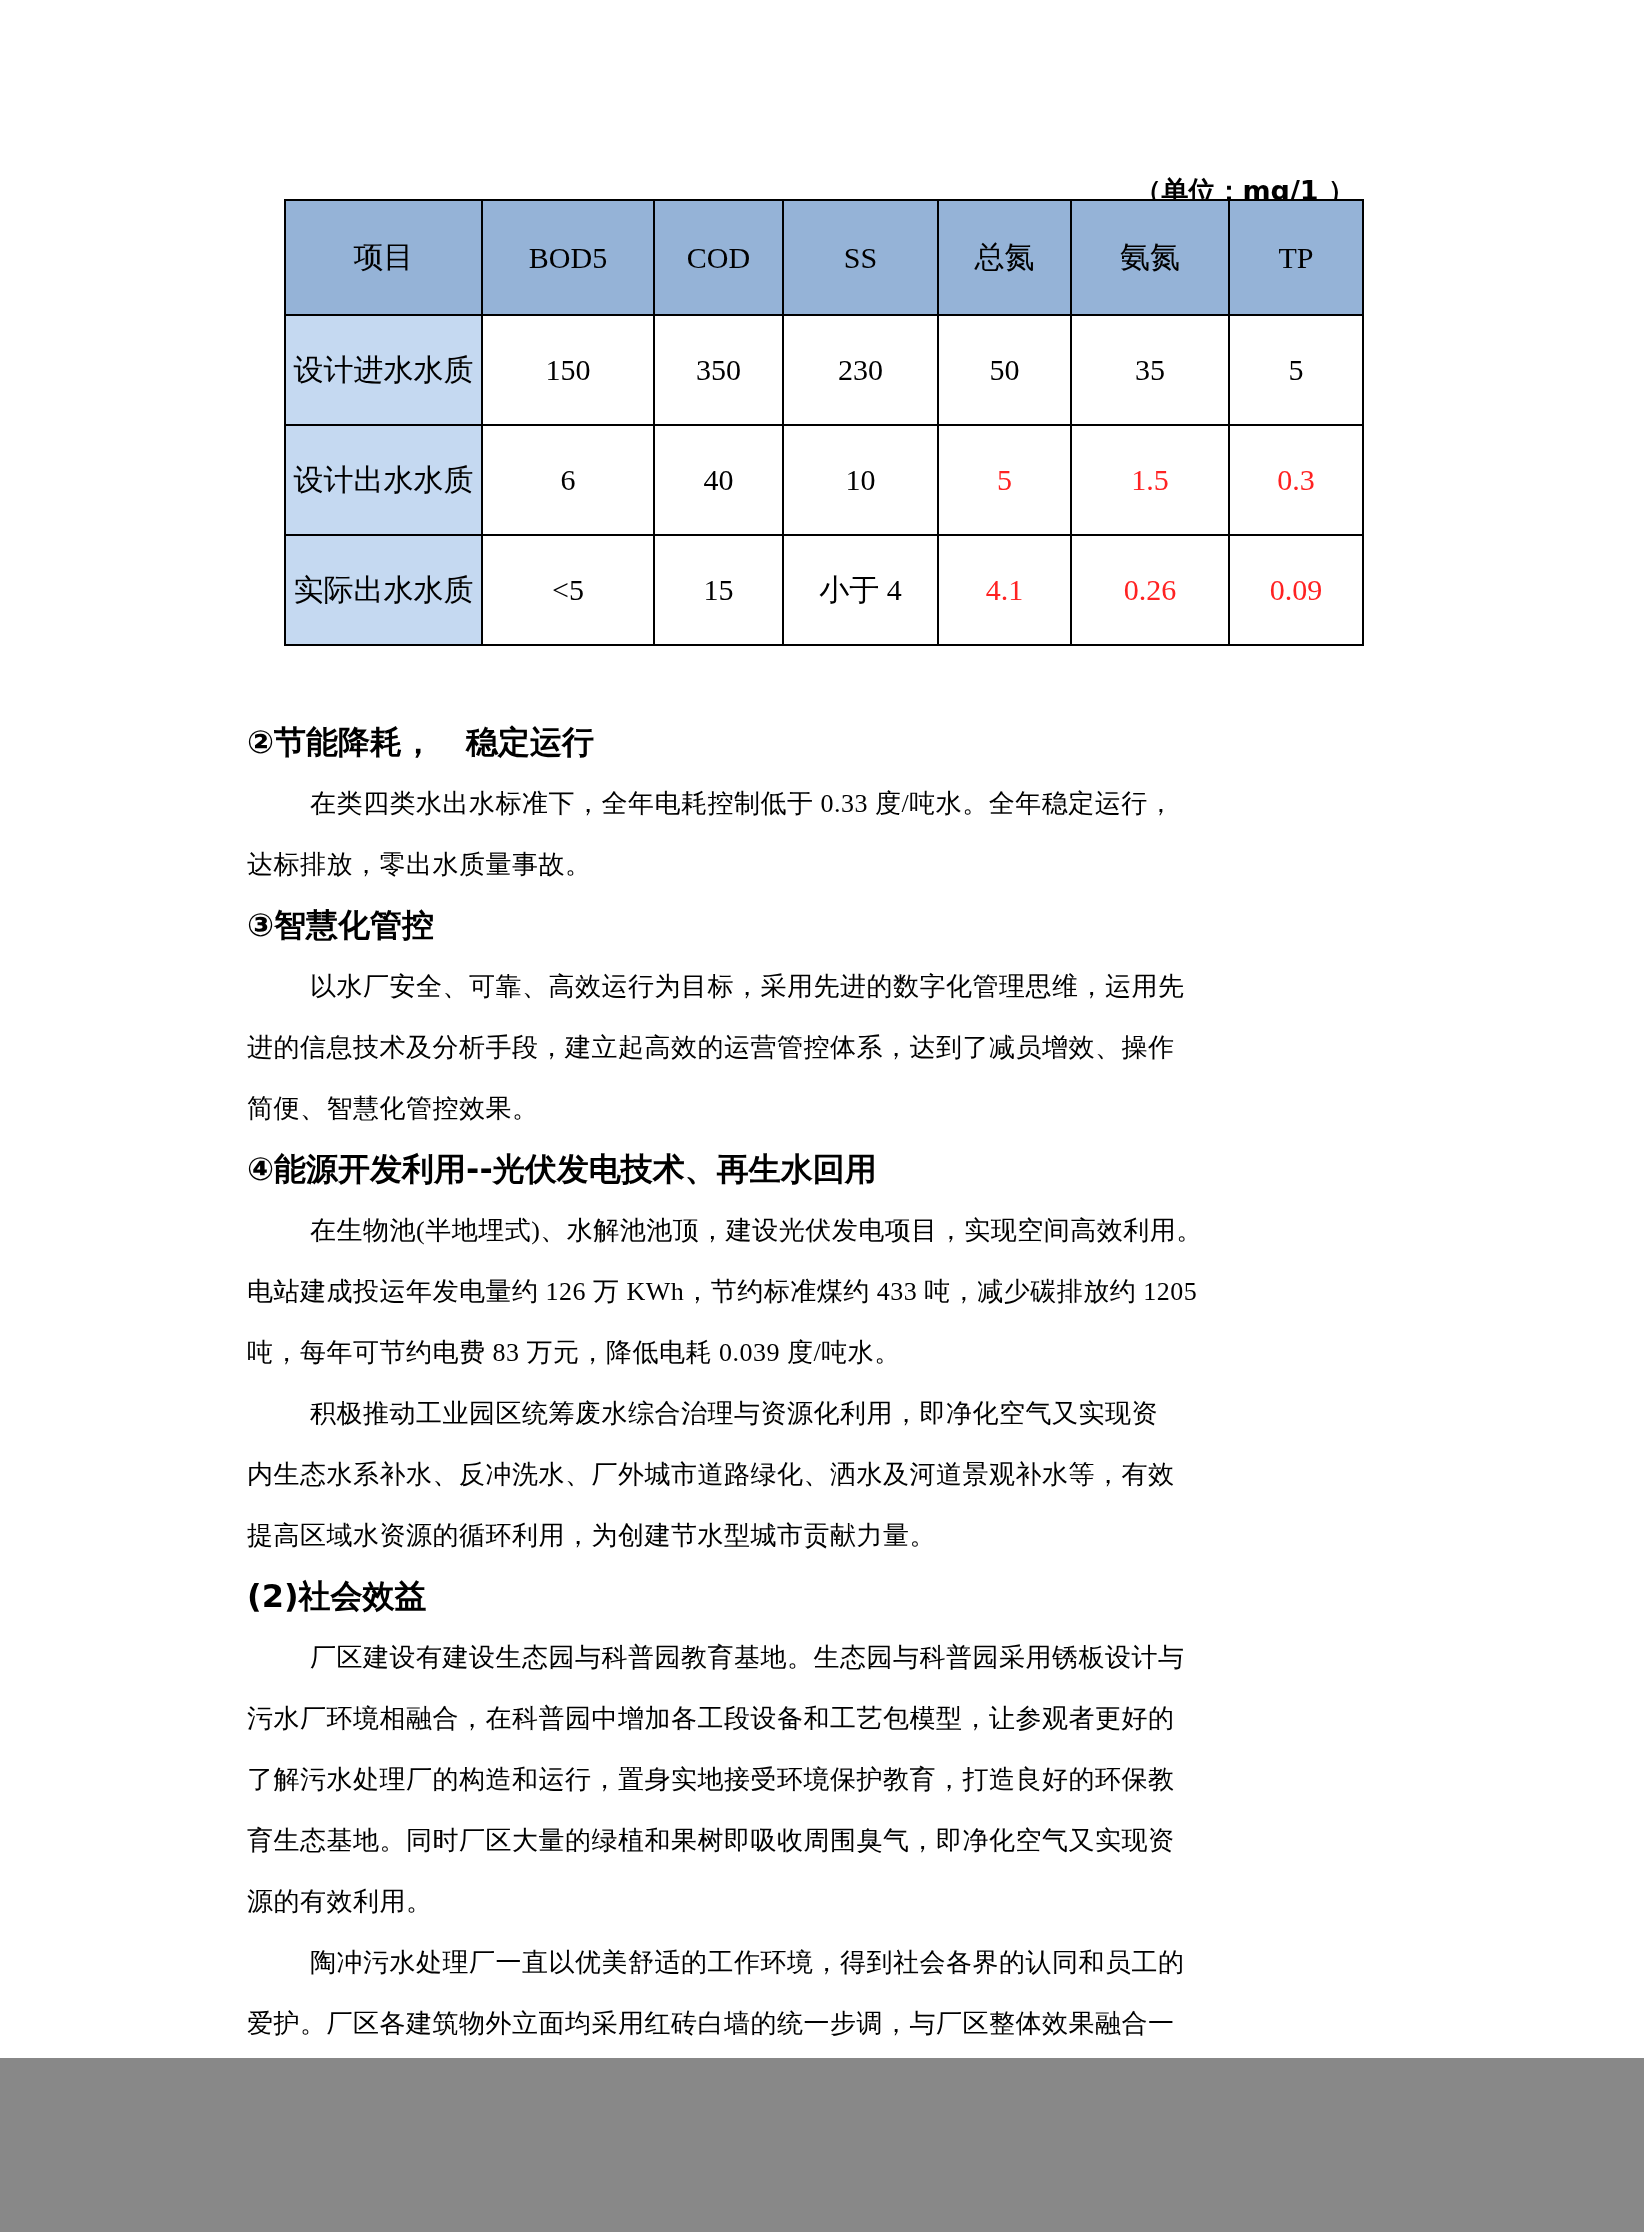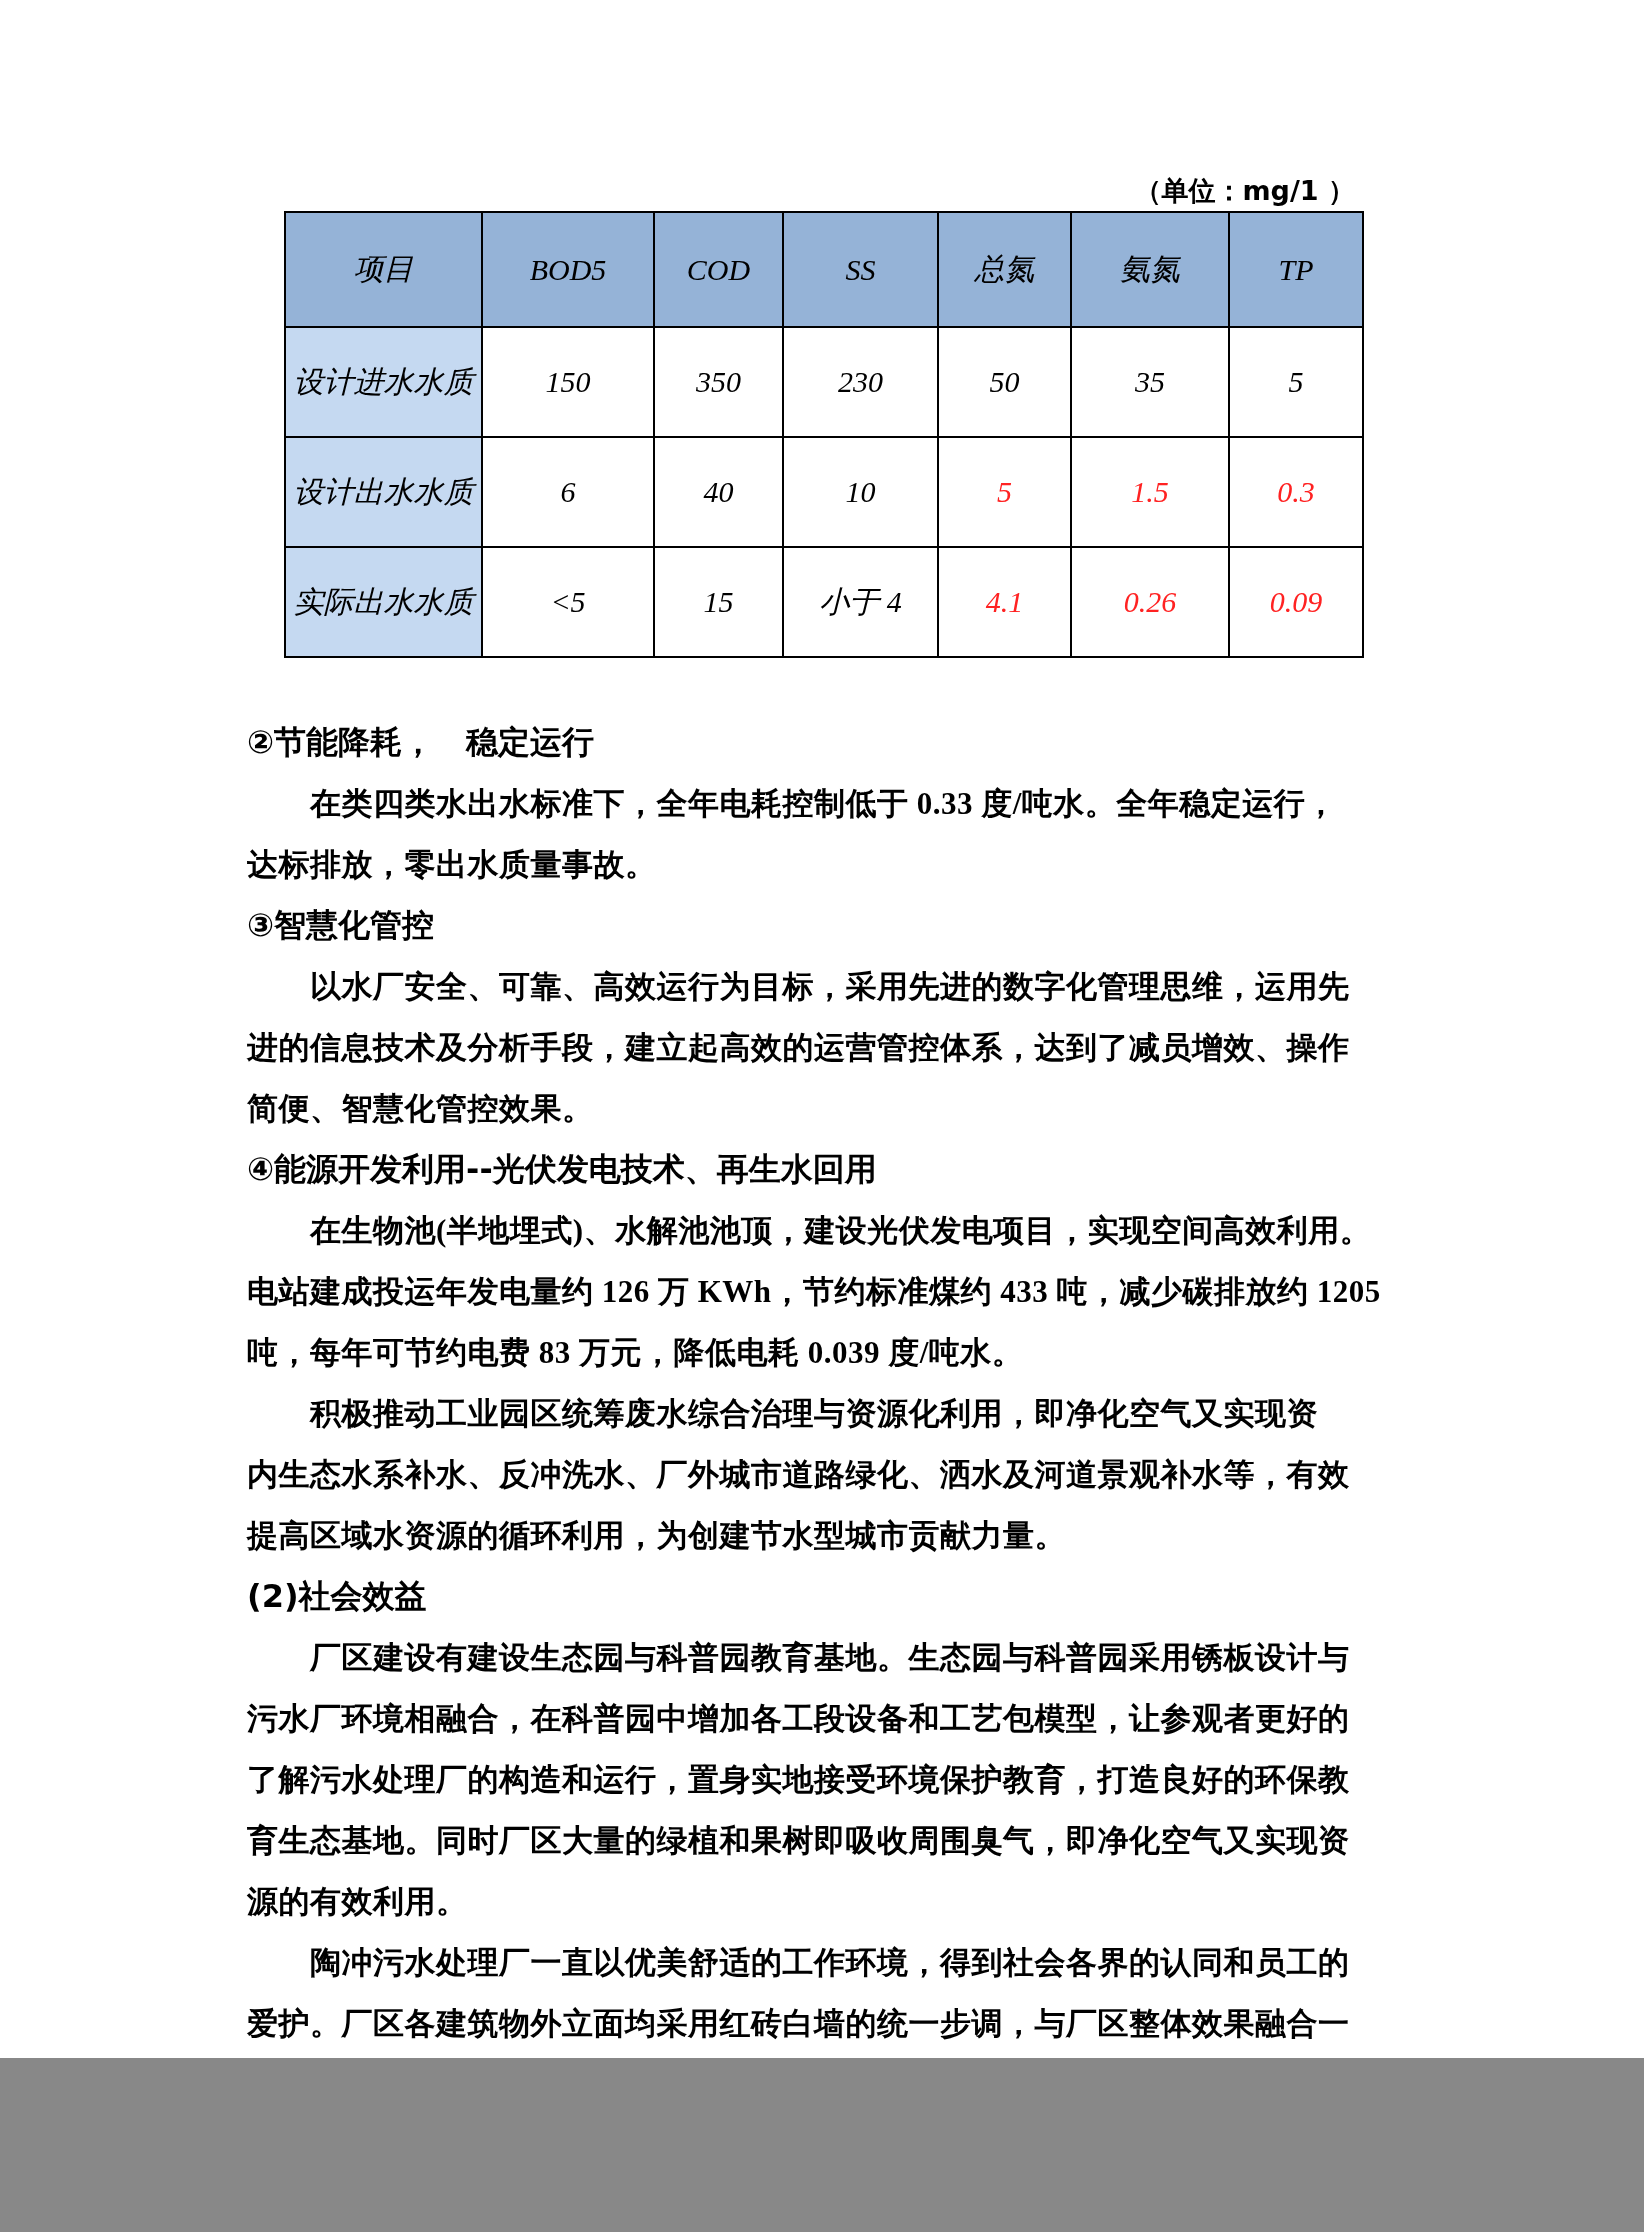--- a/index.html
+++ b/index.html
@@ -4,33 +4,33 @@
 <style>
   html,body{margin:0;padding:0;background:#888;}
   .page{position:relative;width:1645px;height:2058px;background:#ffffff;margin:0 auto;overflow:hidden;
         font-family:"Liberation Serif","DejaVu Serif",serif;color:#000;}
 
   
   .unit-note{position:absolute;top:173px;right:290px;font-size:27px;font-weight:bold;
              font-family:"DejaVu Sans","Liberation Sans",sans-serif;}
 
   
-  table.wq{position:absolute;left:284px;top:211px;width:1080px;border-collapse:collapse;
-           table-layout:fixed;font-style:italic;}
+  table.wq{position:absolute;left:284px;top:199px;width:1080px;border-collapse:collapse;
+           table-layout:fixed;}
   table.wq td,table.wq th{border:2px solid #000;text-align:center;vertical-align:middle;
            font-weight:normal;font-size:30px;padding:0;overflow:hidden;}
   table.wq tr.hdr td{background:#95b3d7;height:113px;}
   table.wq td.rowlabel{background:#c5d9f1;}
   table.wq tr.datarow{height:110px;}
   table.wq td.red{color:#ff2222;}
 
   
   .doc{position:absolute;left:247px;top:712px;width:1159px;}
   .line{height:61px;display:flex;align-items:center;white-space:nowrap;
-        font-size:31px;letter-spacing:0.5px;font-weight:bold;}
+        font-size:26px;letter-spacing:0.5px;}
   .line.h{font-family:"DejaVu Sans","Liberation Sans",sans-serif;font-weight:bold;
           font-size:32px;letter-spacing:0;}
   .line.ind{padding-left:63px;}
 
   
   .logo{position:absolute;left:1505px;top:2180px;width:139px;line-height:1;}
   .logo-word{font-family:"DejaVu Sans","Liberation Sans",sans-serif;font-weight:800;
              font-size:25px;letter-spacing:-1px;display:flex;align-items:baseline;}
   .logo-num{font-family:"DejaVu Serif","Liberation Serif",serif;font-style:italic;
             font-weight:600;font-size:24px;letter-spacing:-1px;margin-left:1px;}

